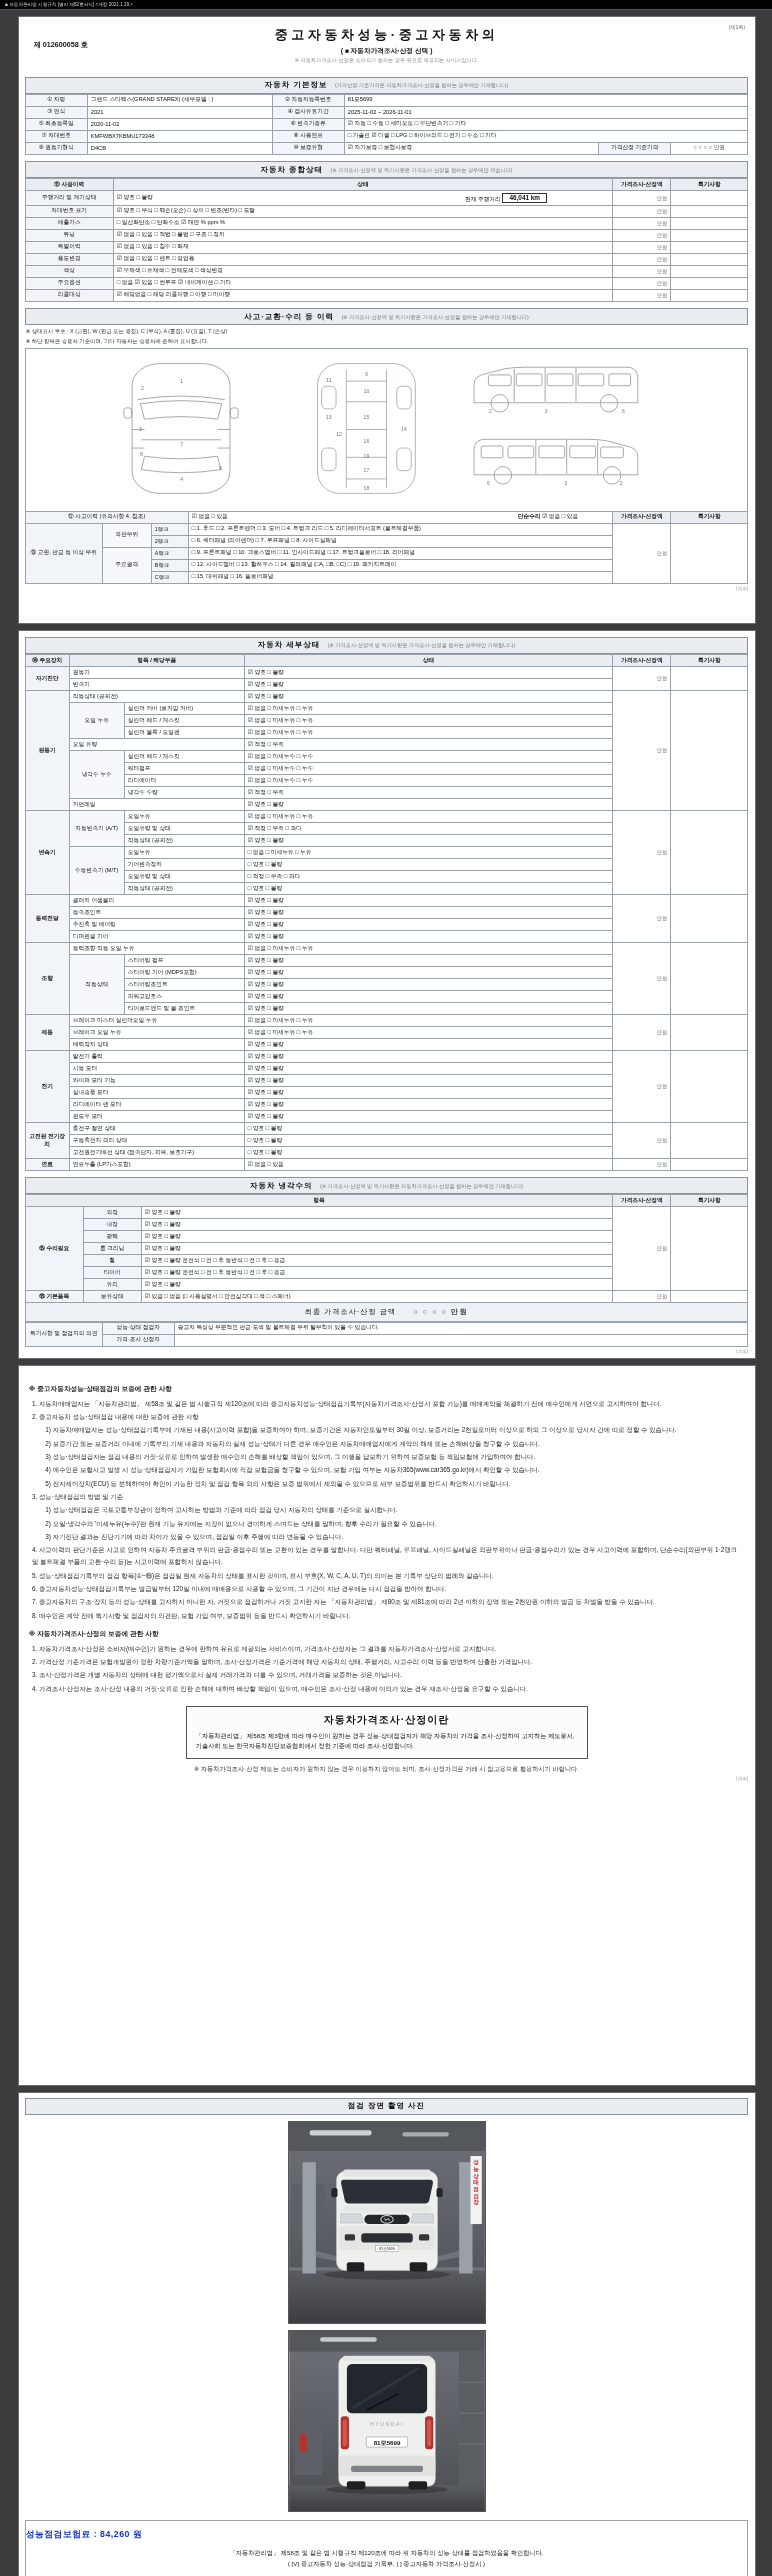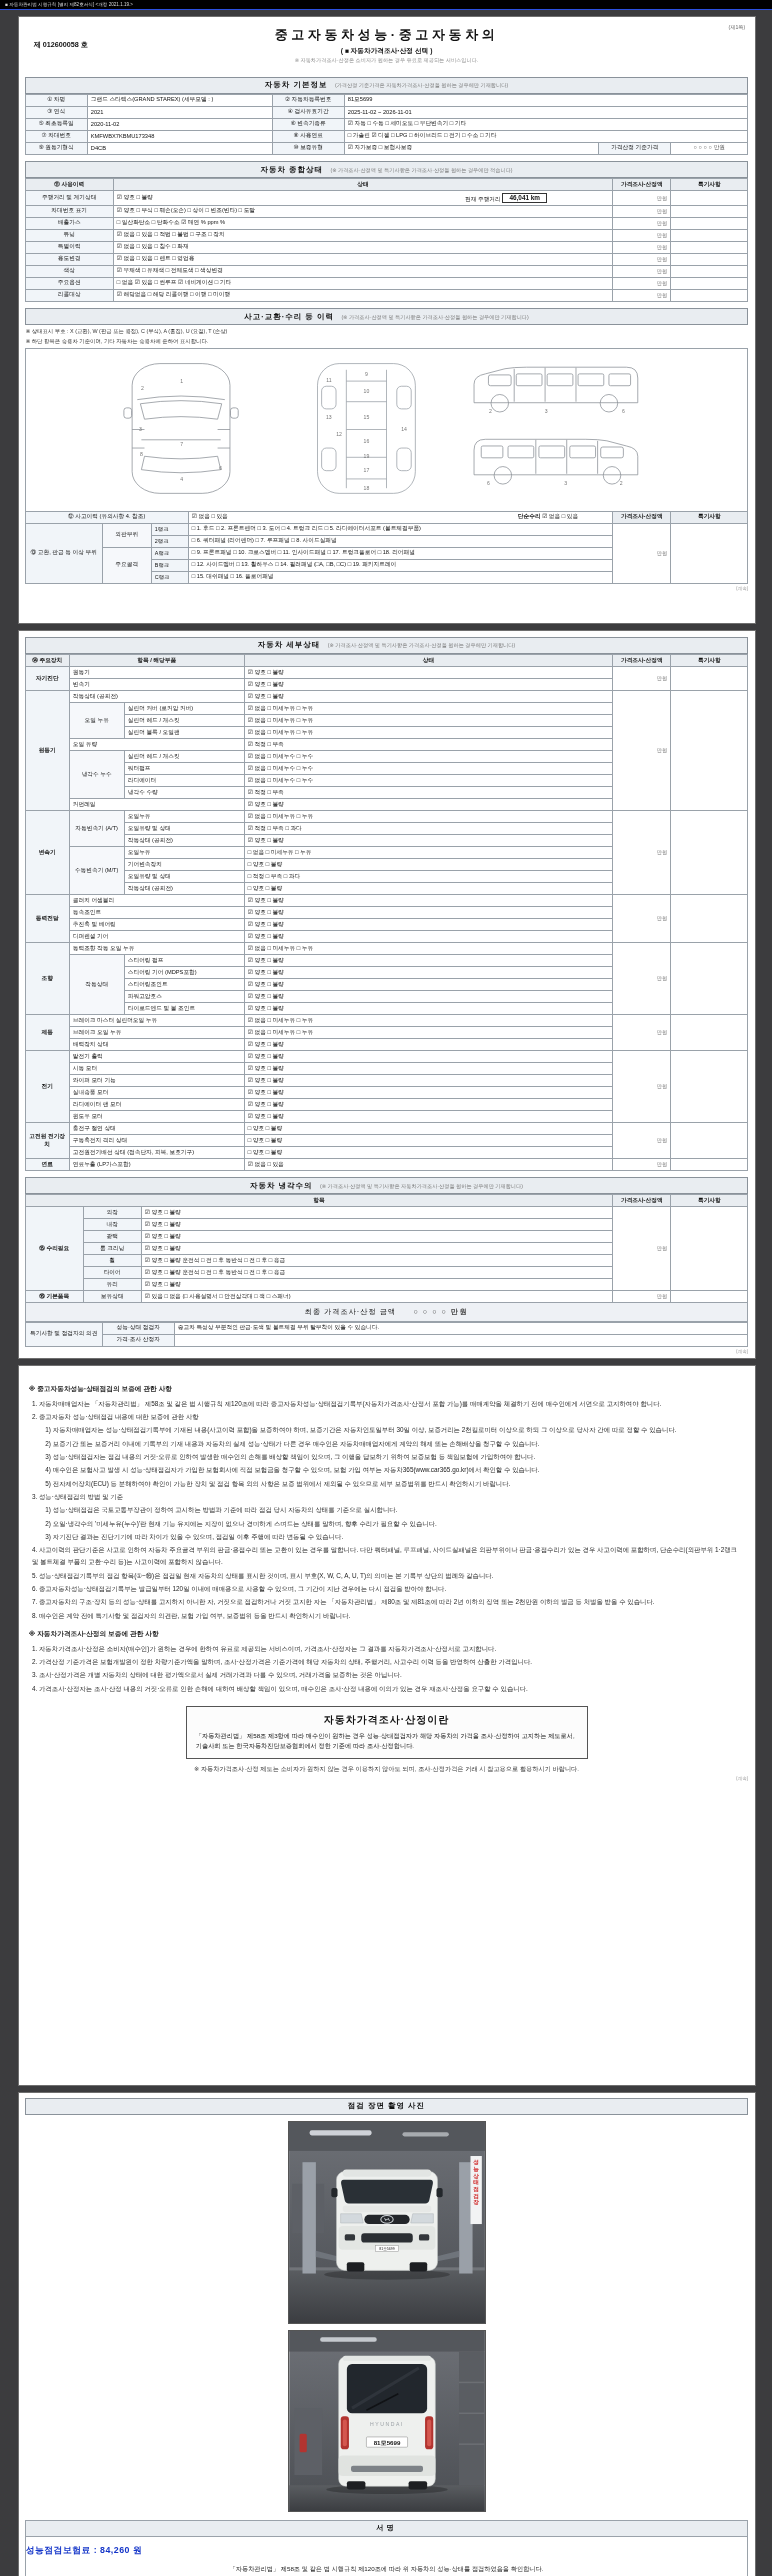--- a/index.html
+++ b/index.html
@@ -785,20 +785,19 @@
           <text x="190" y="221" text-anchor="middle" font-size="12" font-weight="bold" fill="#111">81모5699</text>
           <rect x="96" y="242" width="188" height="40" rx="8" fill="#e0e3e0"></rect>
           <rect x="120" y="262" width="140" height="12" rx="4" fill="#7d8287"></rect>
           <rect x="112" y="292" width="36" height="16" rx="4" fill="#1d1f22"></rect>
           <rect x="232" y="292" width="36" height="16" rx="4" fill="#1d1f22"></rect>
         </svg>
       </div>
     </div>
 
     <div class="sign-box">
-      <div class="sign-bar">서명</div>
       <div class="insurance">성능점검보험료 : 84,260 원</div>
       <div class="legal">「자동차관리법」 제58조 및 같은 법 시행규칙 제120조에 따라 위 자동차의 성능·상태를 점검하였음을 확인합니다.</div>
       <div class="legal">( [V] 중고자동차 성능·상태점검 기록부,   [ ] 중고자동차 가격조사·산정서 )</div>
     </div>
   </div>
 </div>
 
 
 </body></html>

